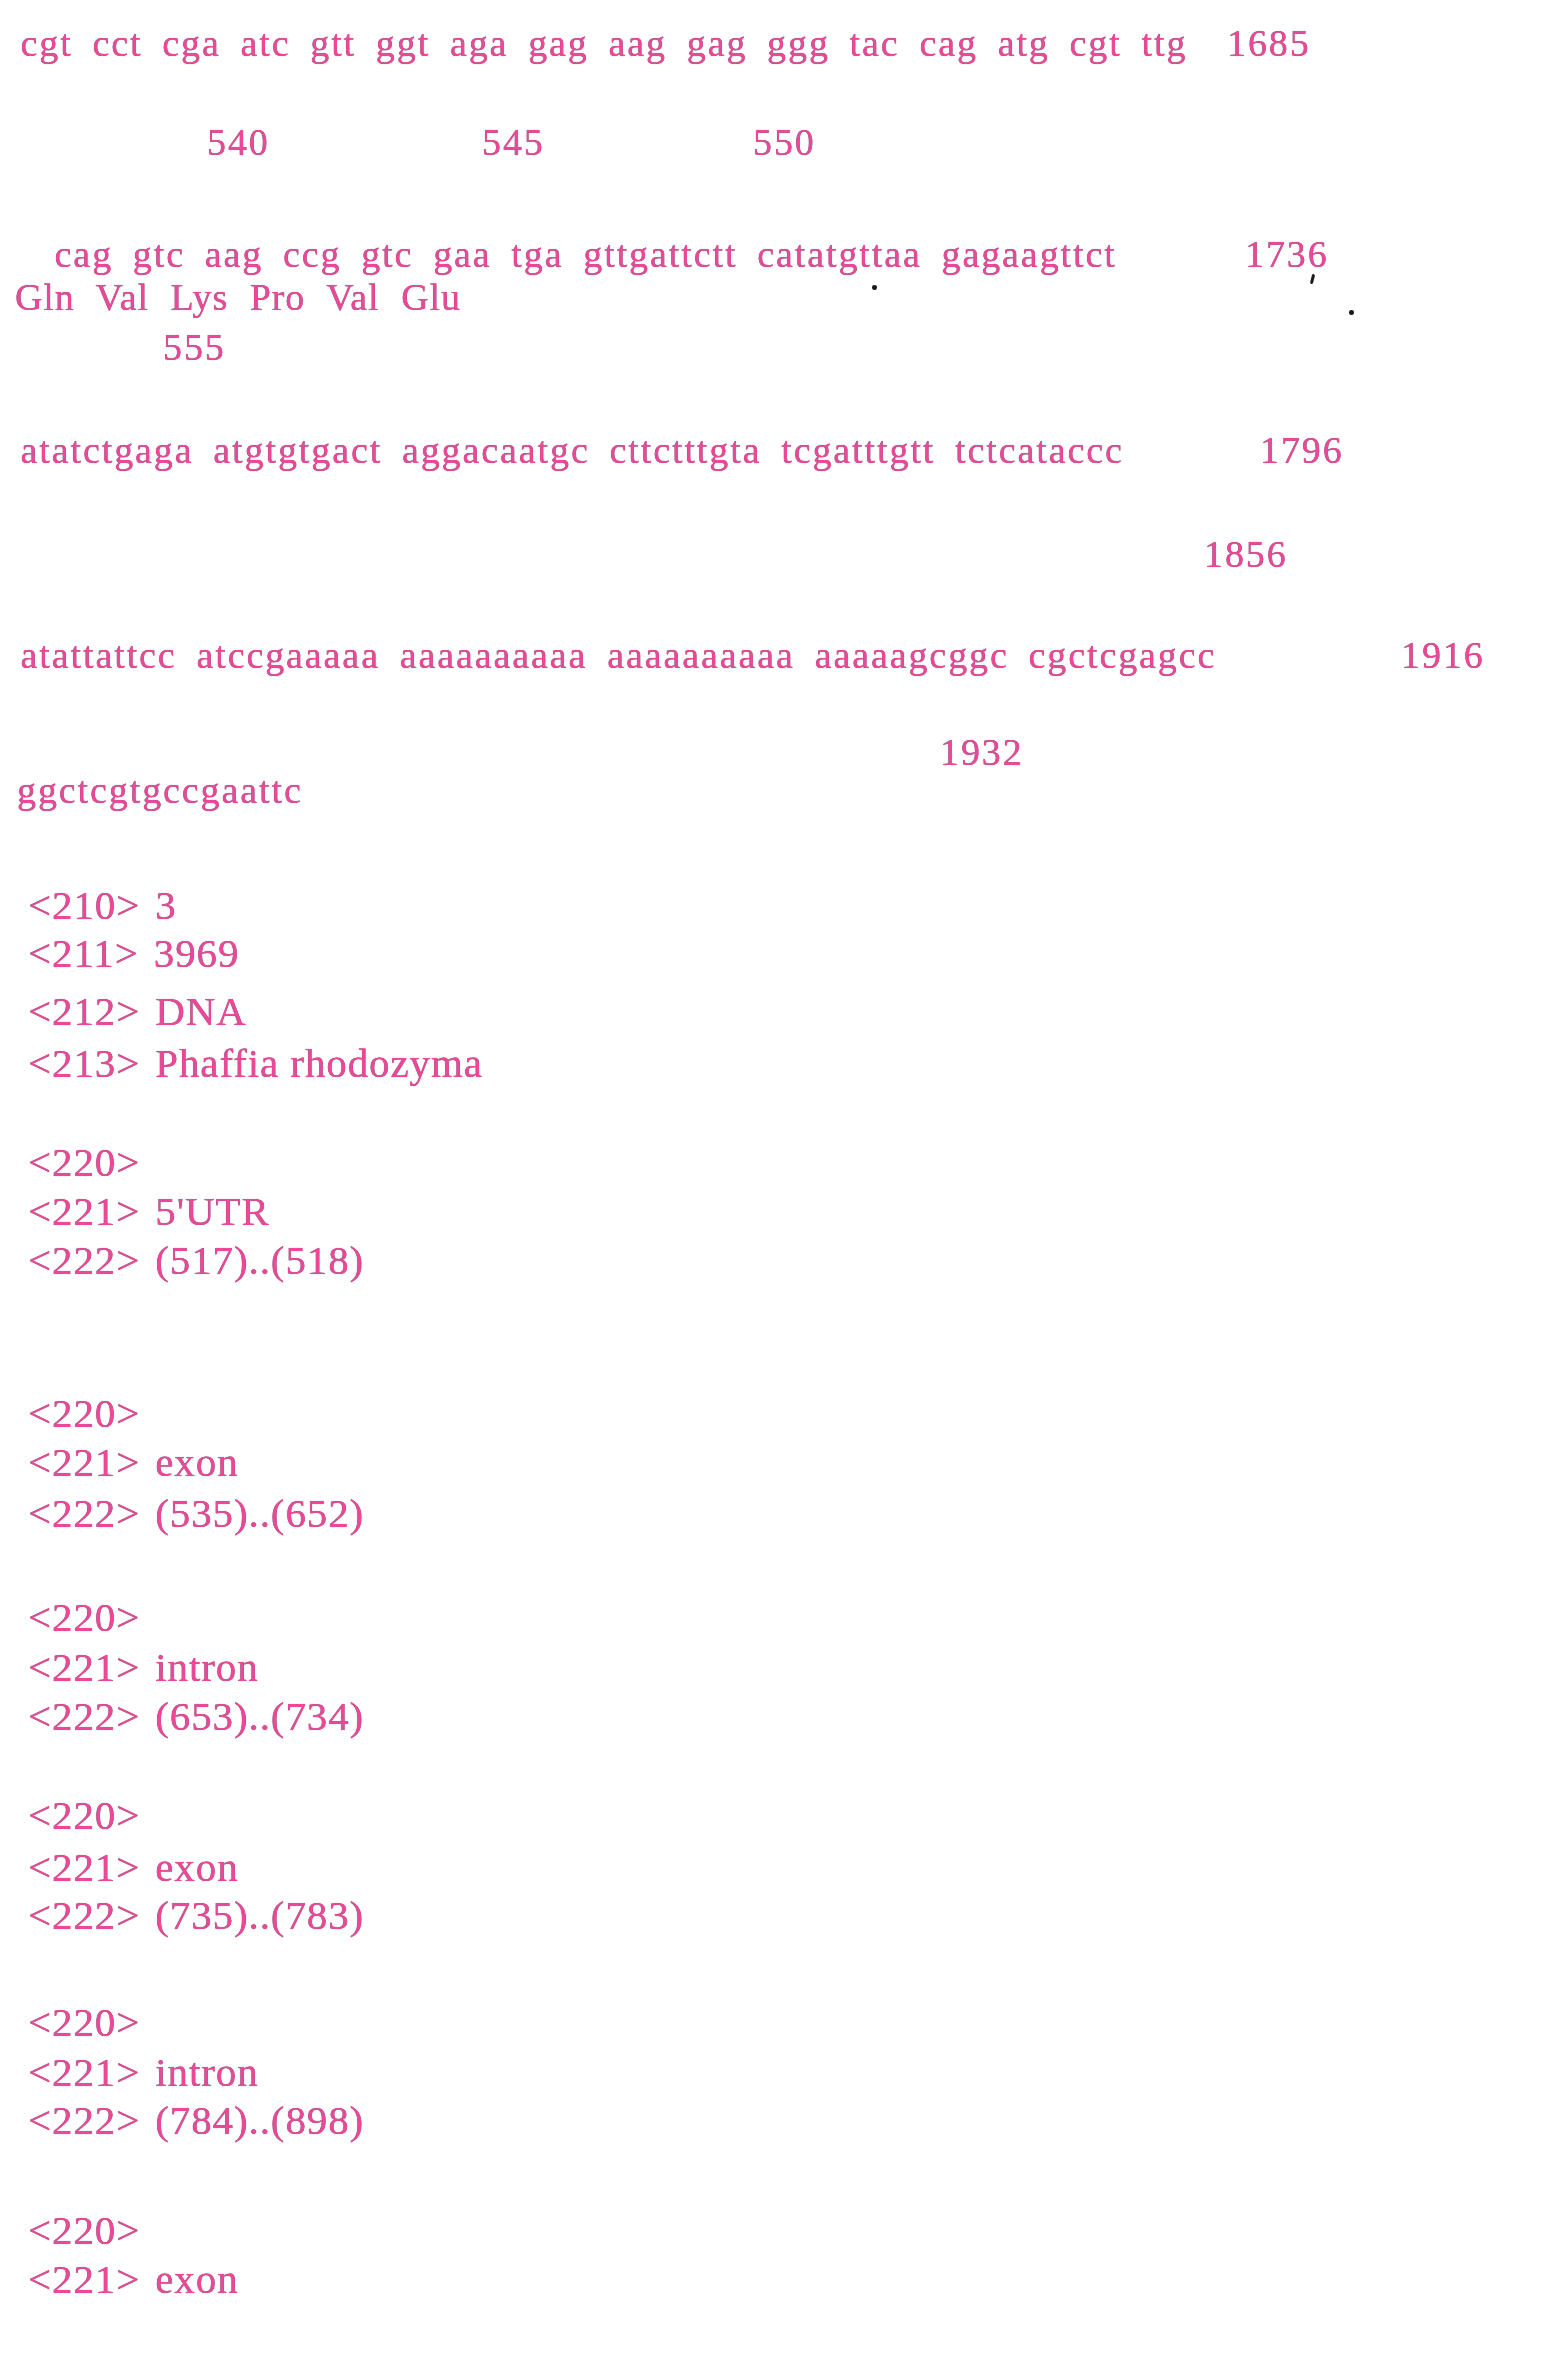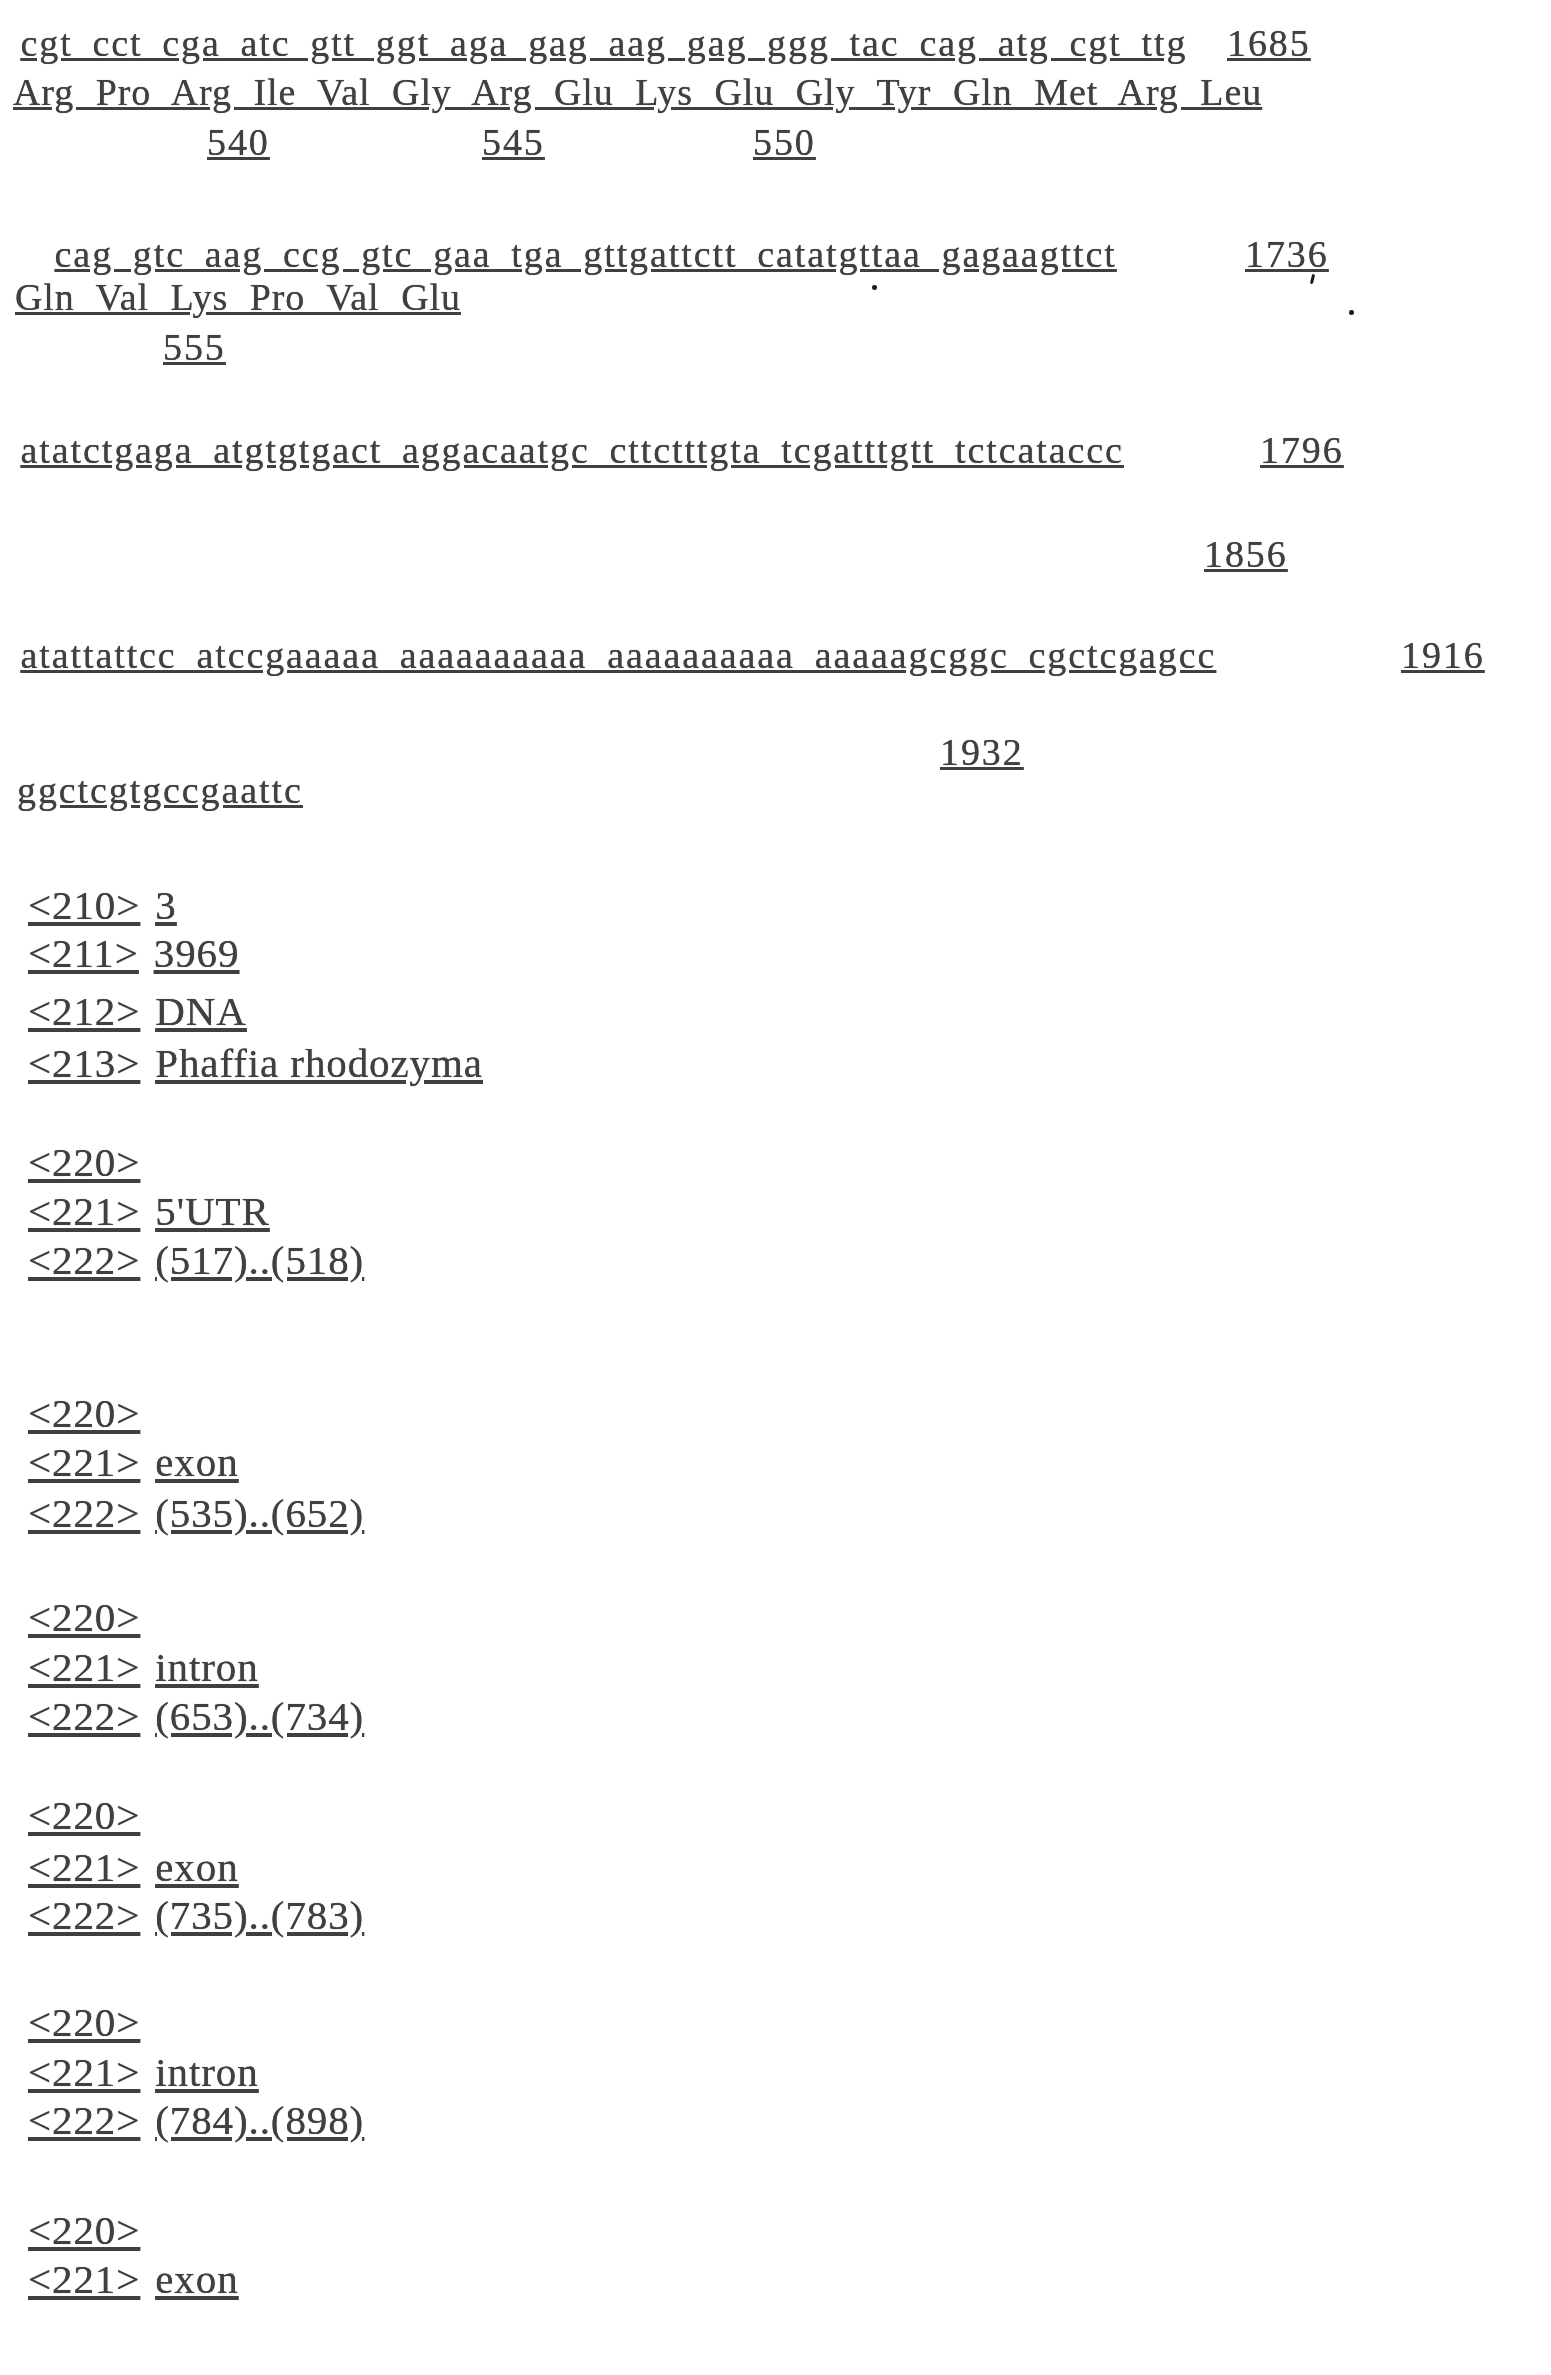--- a/index.html
+++ b/index.html
@@ -9,43 +9,41 @@
     height: 2375px;
     background: #ffffff;
     overflow: hidden;
     font-family: "Liberation Serif", "DejaVu Serif", serif;
     color: #070707;
   }
   .line {
     position: absolute;
     white-space: nowrap;
     line-height: 1.05;
-    color: #404040;
+    color: #ec4899;
     text-shadow: 0 0 0.7px rgba(0,0,0,0.75);
-    text-decoration: underline;
   }
   .seq  { font-size: 38px; letter-spacing: 1.9px;  word-spacing: 8.4px;  }
   .aa   { font-size: 38px; letter-spacing: 0.9px;  word-spacing: 11.2px; }
   .num  { font-size: 38px; letter-spacing: 1.9px;  }
   .meta { font-size: 41px; letter-spacing: 0.9px;  }
   .meta .val { margin-left: 15px; }
   .speck {
     position: absolute;
     background: #1a1a1a;
     border-radius: 50%;
   }
 </style>
 </head>
 <body>
 
 <div class="page">
 
   <div class="line seq" style="left:20.5px; top:24px;">cgt cct cga atc gtt ggt aga gag aag gag ggg tac cag atg cgt ttg</div>
   <div class="line num" style="left:1227px; top:24px;">1685</div>
-  <div class="line aa" style="left:13px; top:73px;">Arg Pro Arg Ile Val Gly Arg Glu Lys Glu Gly Tyr Gln Met Arg Leu</div>
   <div class="line num" style="left:207px; top:123px;">540</div>
   <div class="line num" style="left:482px; top:123px;">545</div>
   <div class="line num" style="left:753px; top:123px;">550</div>
 
   <div class="line seq" style="left:18.6px; top:235px;margin-left:36px;">cag gtc aag ccg gtc gaa tga gttgattctt catatgttaa gagaagttct</div>
   <div class="line num" style="left:1245px; top:235px;">1736</div>
   <div class="line aa" style="left:15px; top:278px;">Gln Val Lys Pro Val Glu</div>
   <div class="line num" style="left:163px; top:328px;">555</div>
 
   <div class="line seq" style="left:20.5px; top:431px;">atatctgaga atgtgtgact aggacaatgc cttctttgta tcgatttgtt tctcataccc</div>

